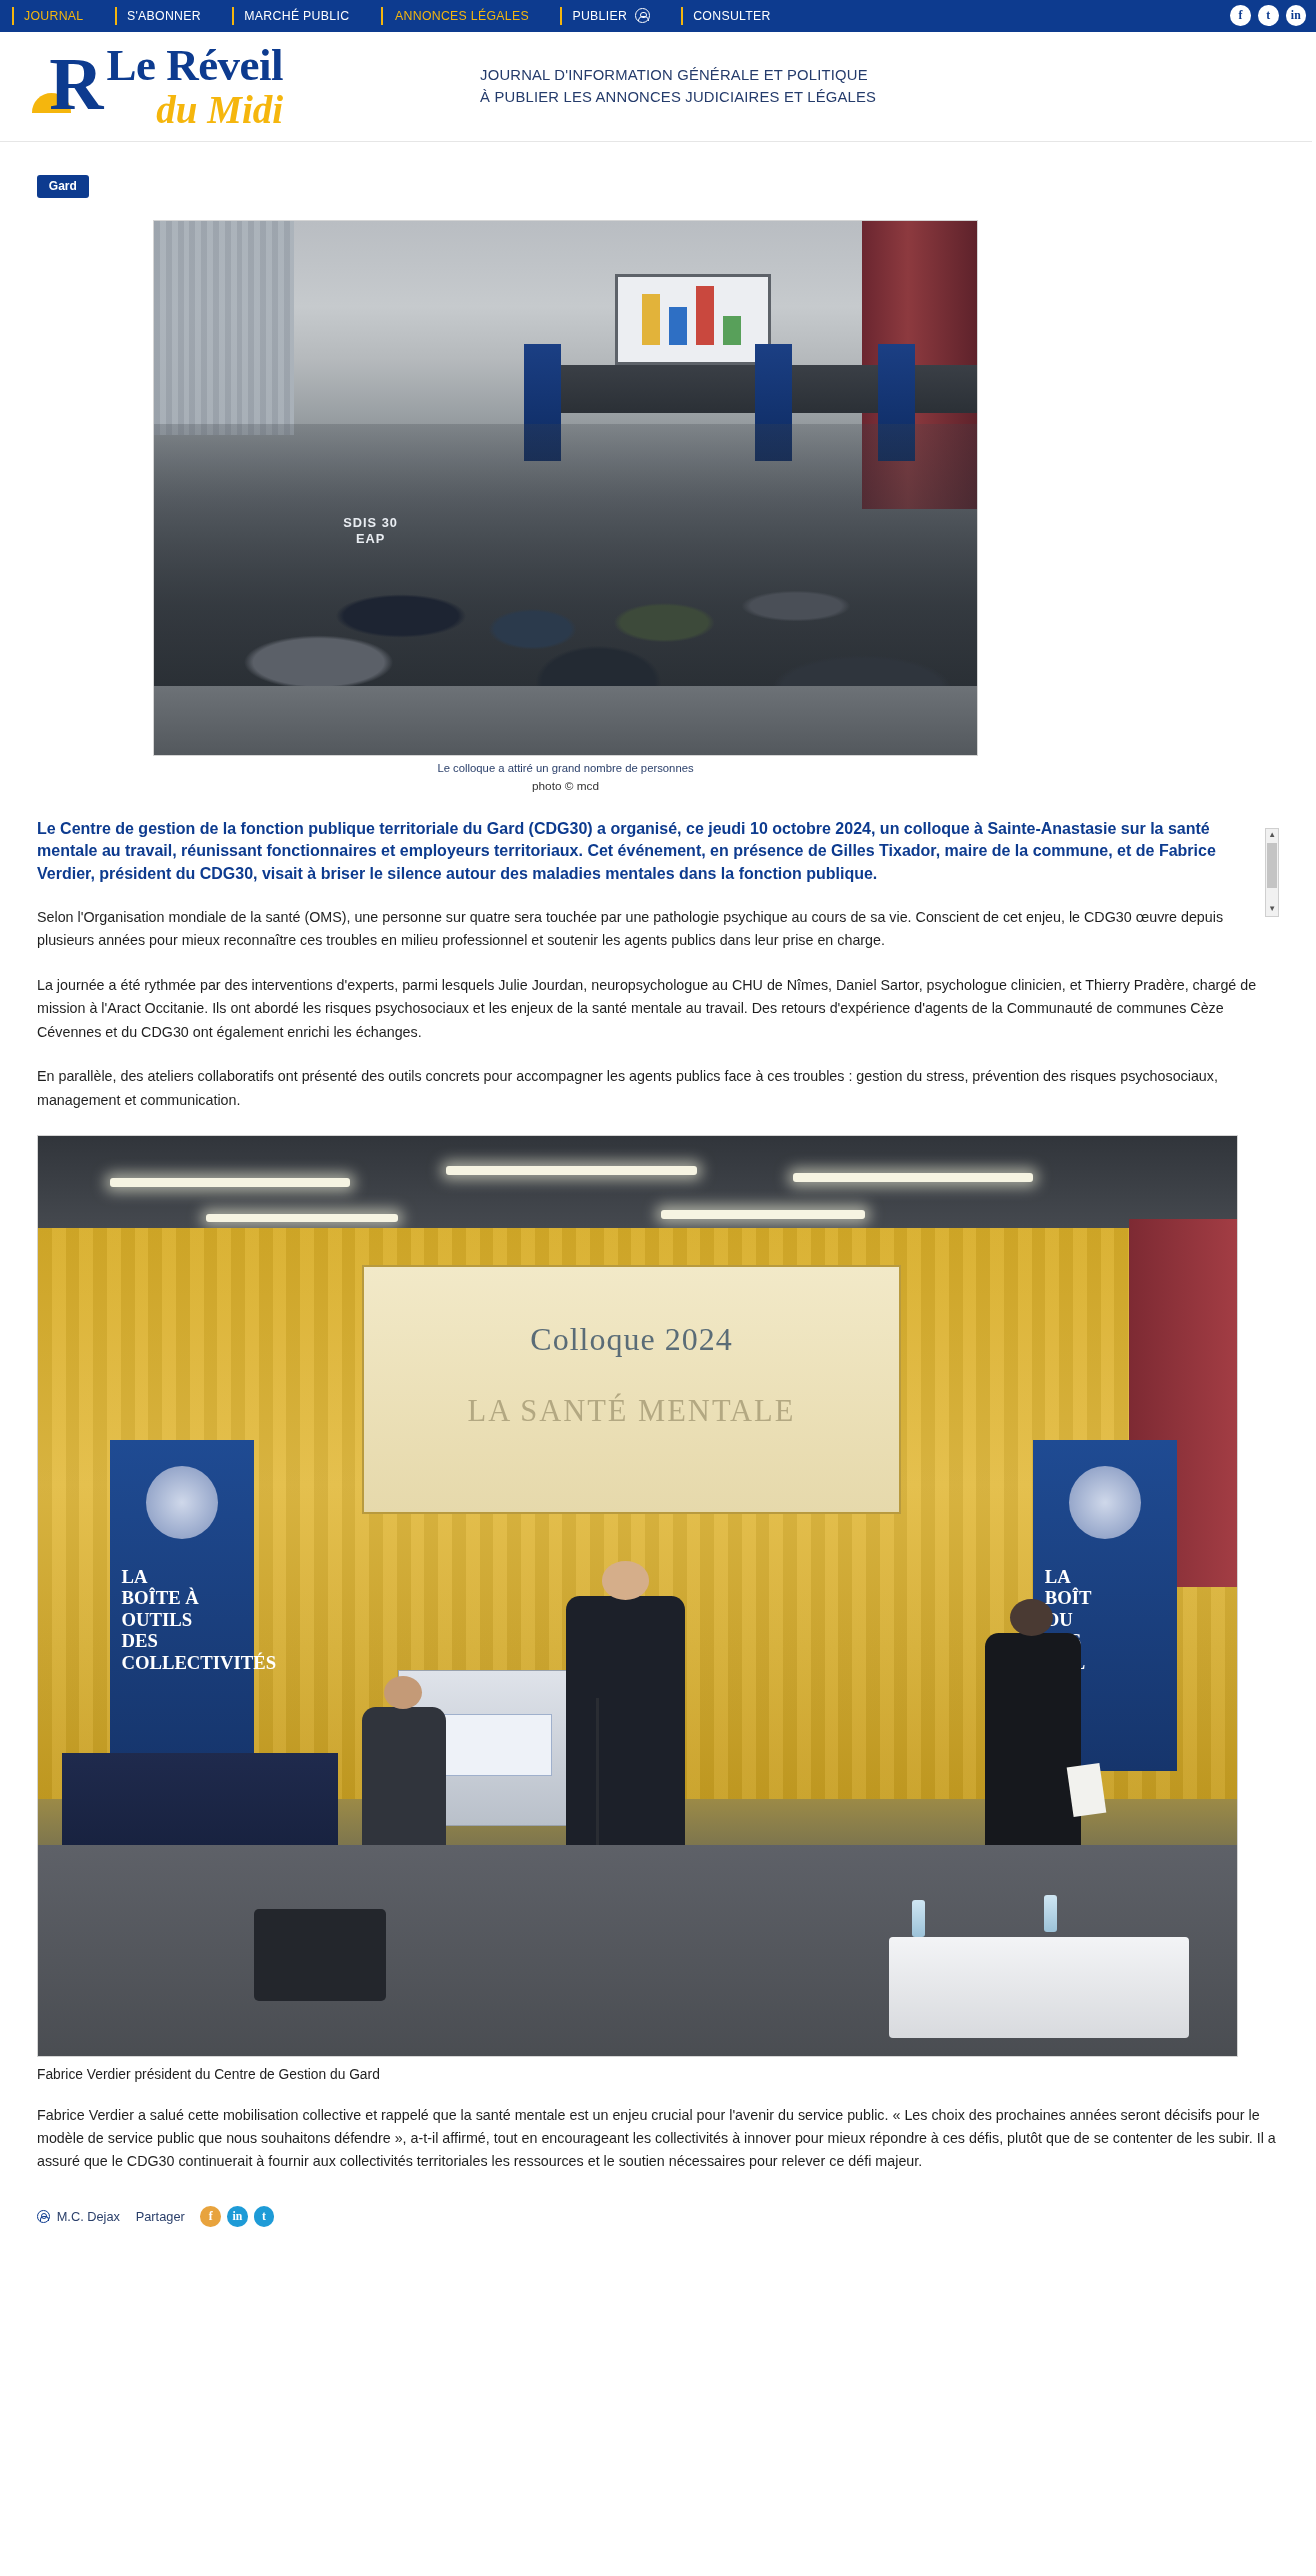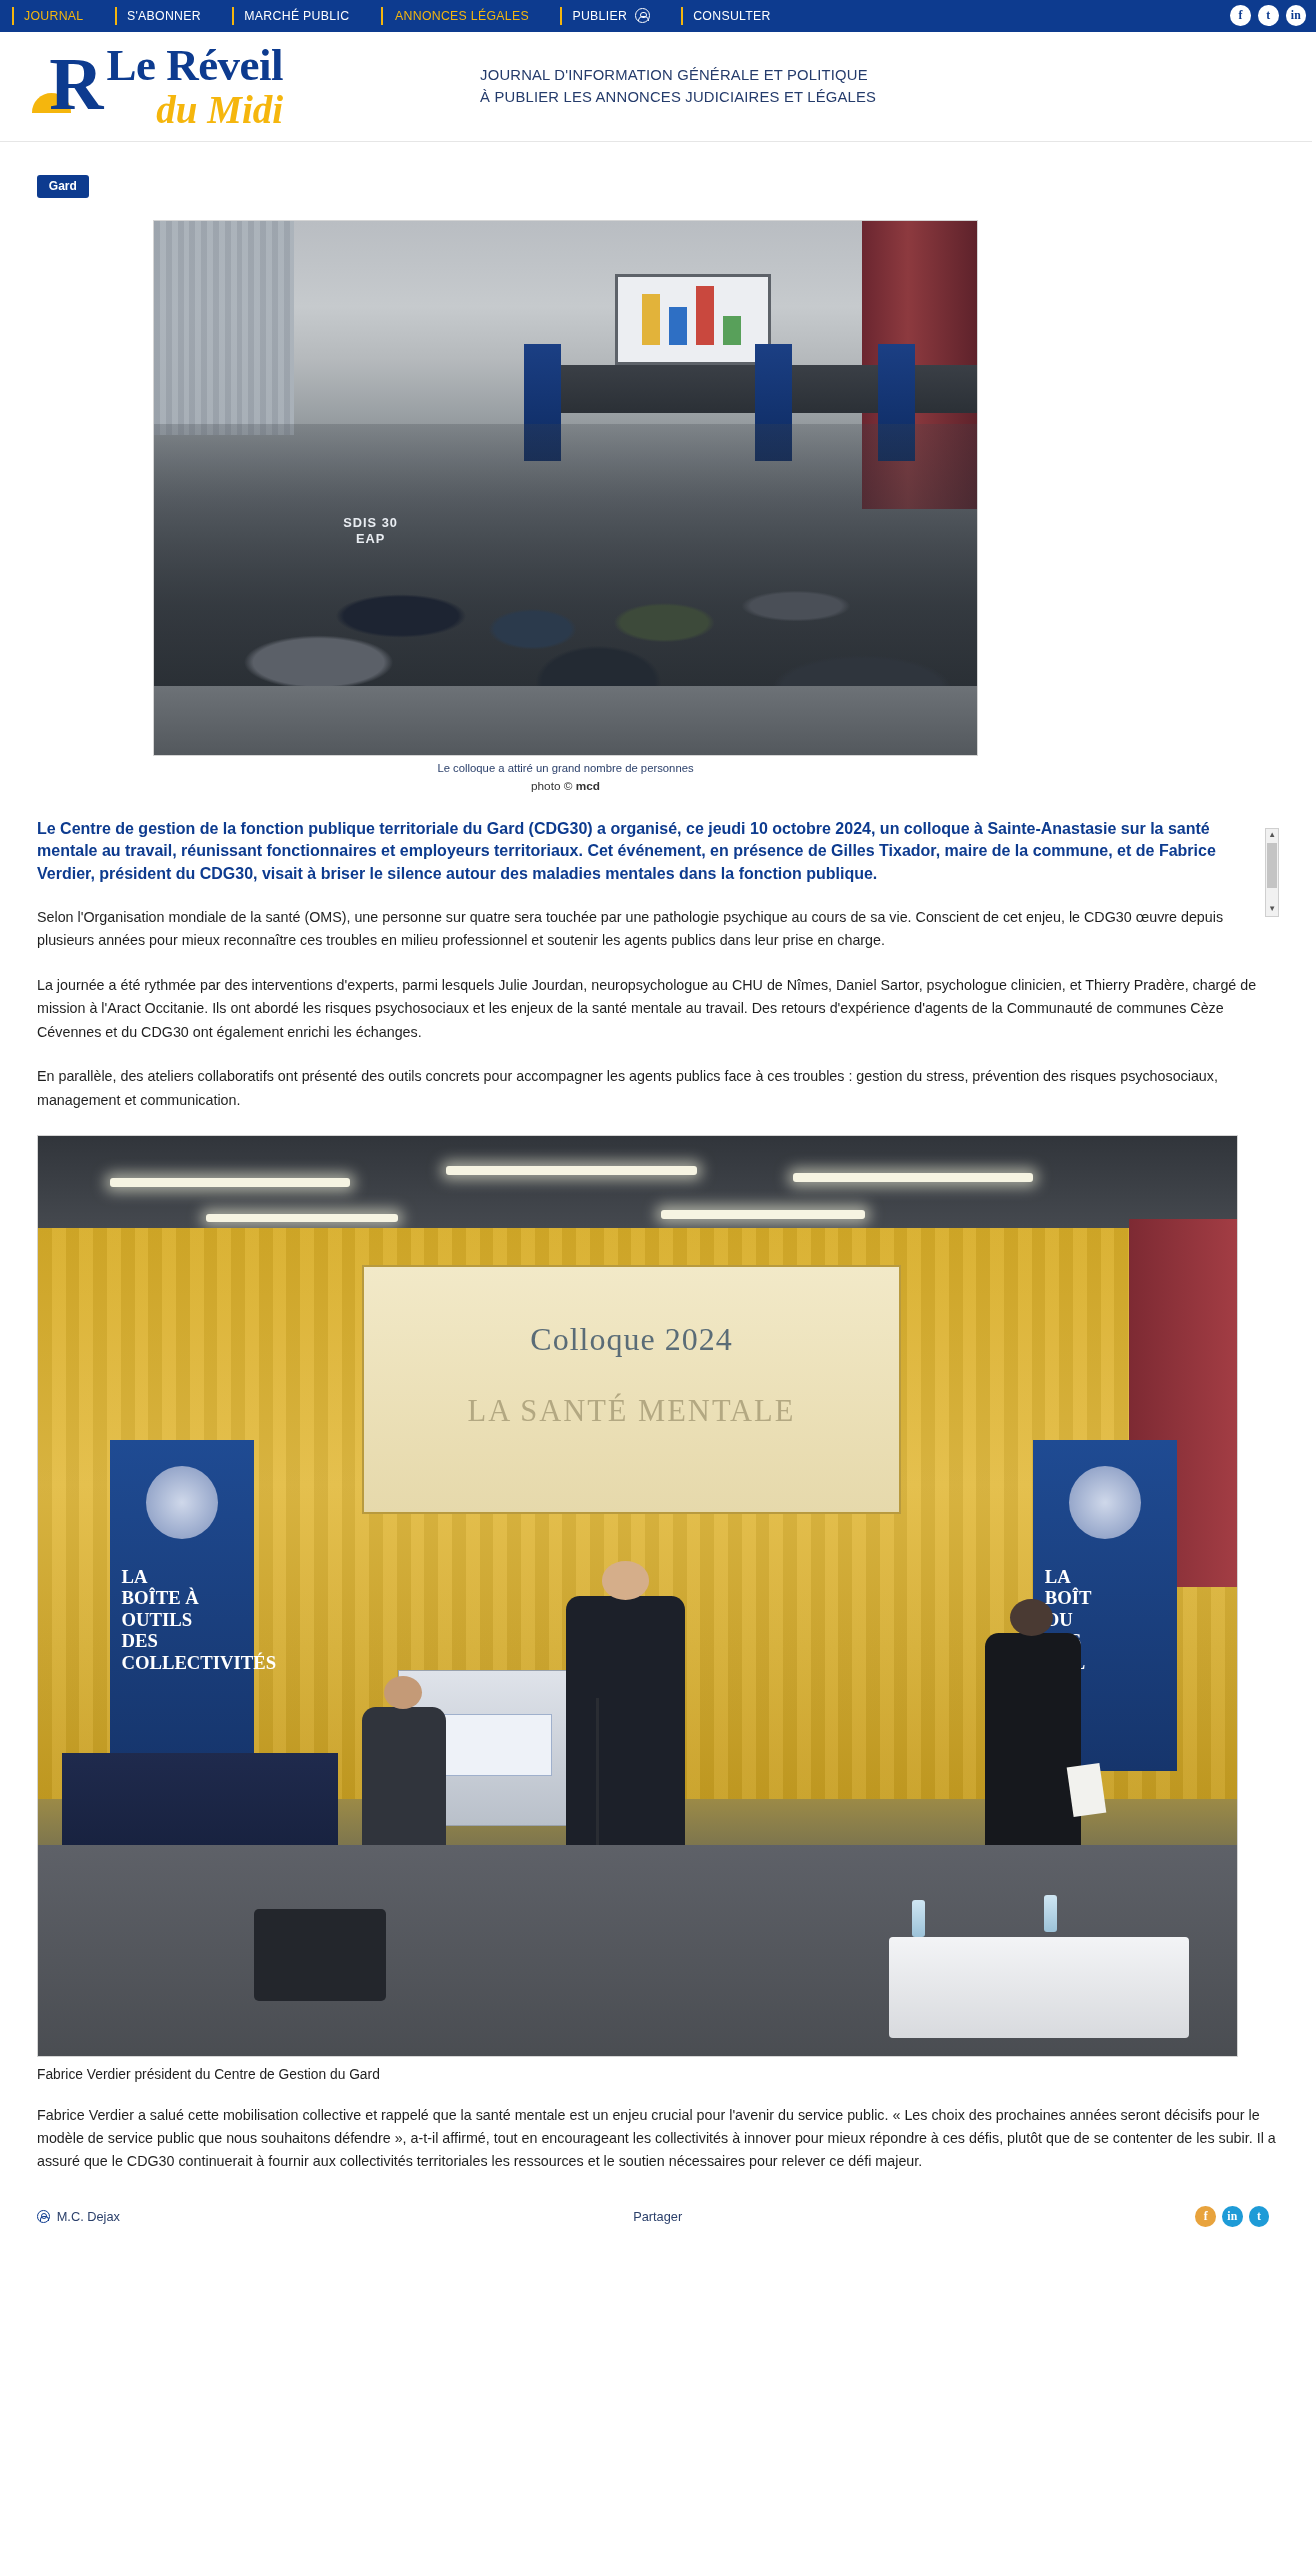--- a/index.html
+++ b/index.html
@@ -180,21 +180,21 @@
     font-size: 11.3px;
     color: #2a3f6a;
     margin-top: 5.9px;
   }
   .photo-credit {
     text-align: center;
     font-size: 11.8px;
     color: #333;
     margin-top: 4.9px;
   }
-  .photo-credit b { font-weight: bold; }
+  .photo-credit b { font-weight: normal; }
 
   
   .ph1 {
     height: 536px;
     background:
       linear-gradient(180deg,#b9bdc2 0%,#c6cacd 16%,#b5b9bc 26%,#9aa0a4 36%,#6f757b 52%,#4b5157 72%,#3b4045 100%);
   }
   .ph1 .wall-left {
     position: absolute; left: 0; top: 0; width: 17%; height: 40%;
     background: repeating-linear-gradient(90deg,#9aa2ab 0 5.9px,#aab2ba 5.9px 11.8px);
@@ -394,21 +394,21 @@
   .caption-left {
     font-size: 13.8px;
     color: #1f1f1f;
     margin: 9.8px 0 0 0;
   }
 
   
   .article-footer {
     display: flex;
     align-items: center;
-    justify-content: space-between;
+    justify-content: flex-start;
     gap: 15.7px;
     margin: 33px 0 25.6px 0;
     padding-right: 9.8px;
     font-size: 12.8px;
     color: #2a3f6a;
   }
   .author {
     display: flex; align-items: center; gap: 6.9px;
   }
   .author-icon {

